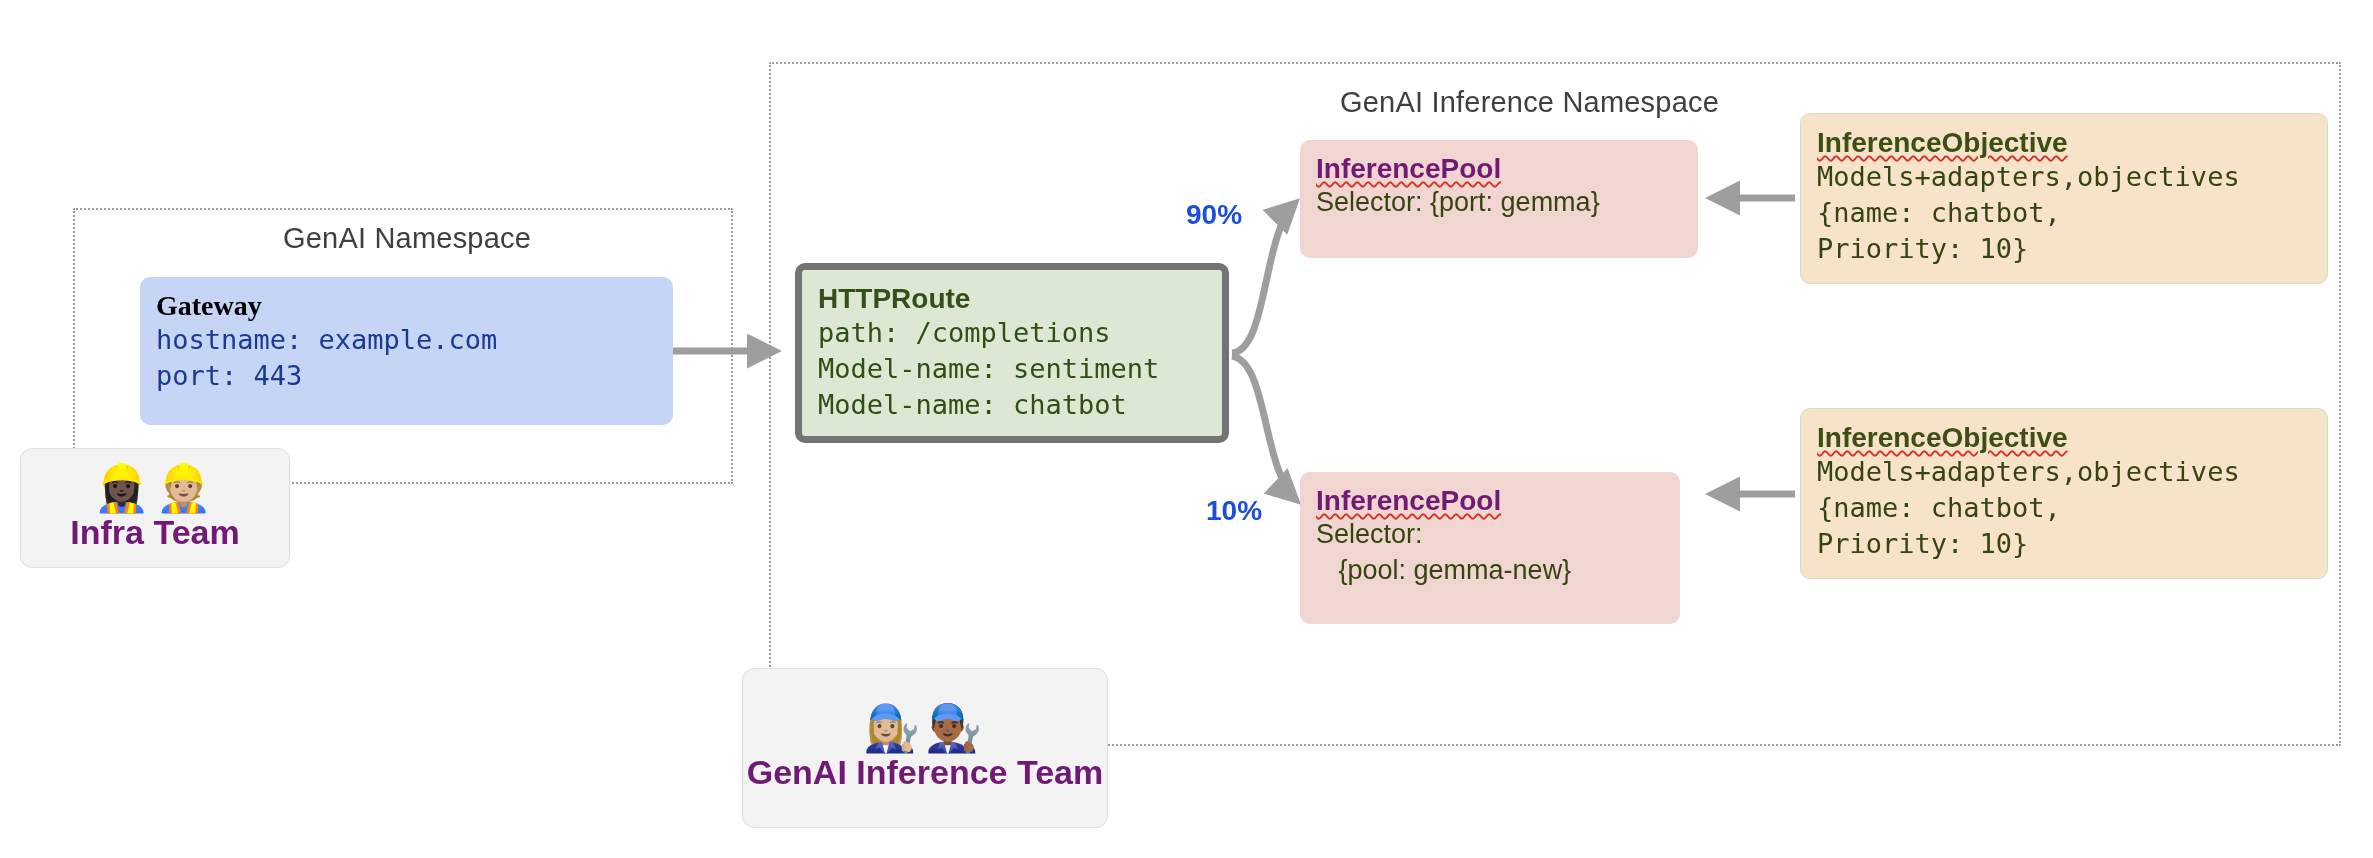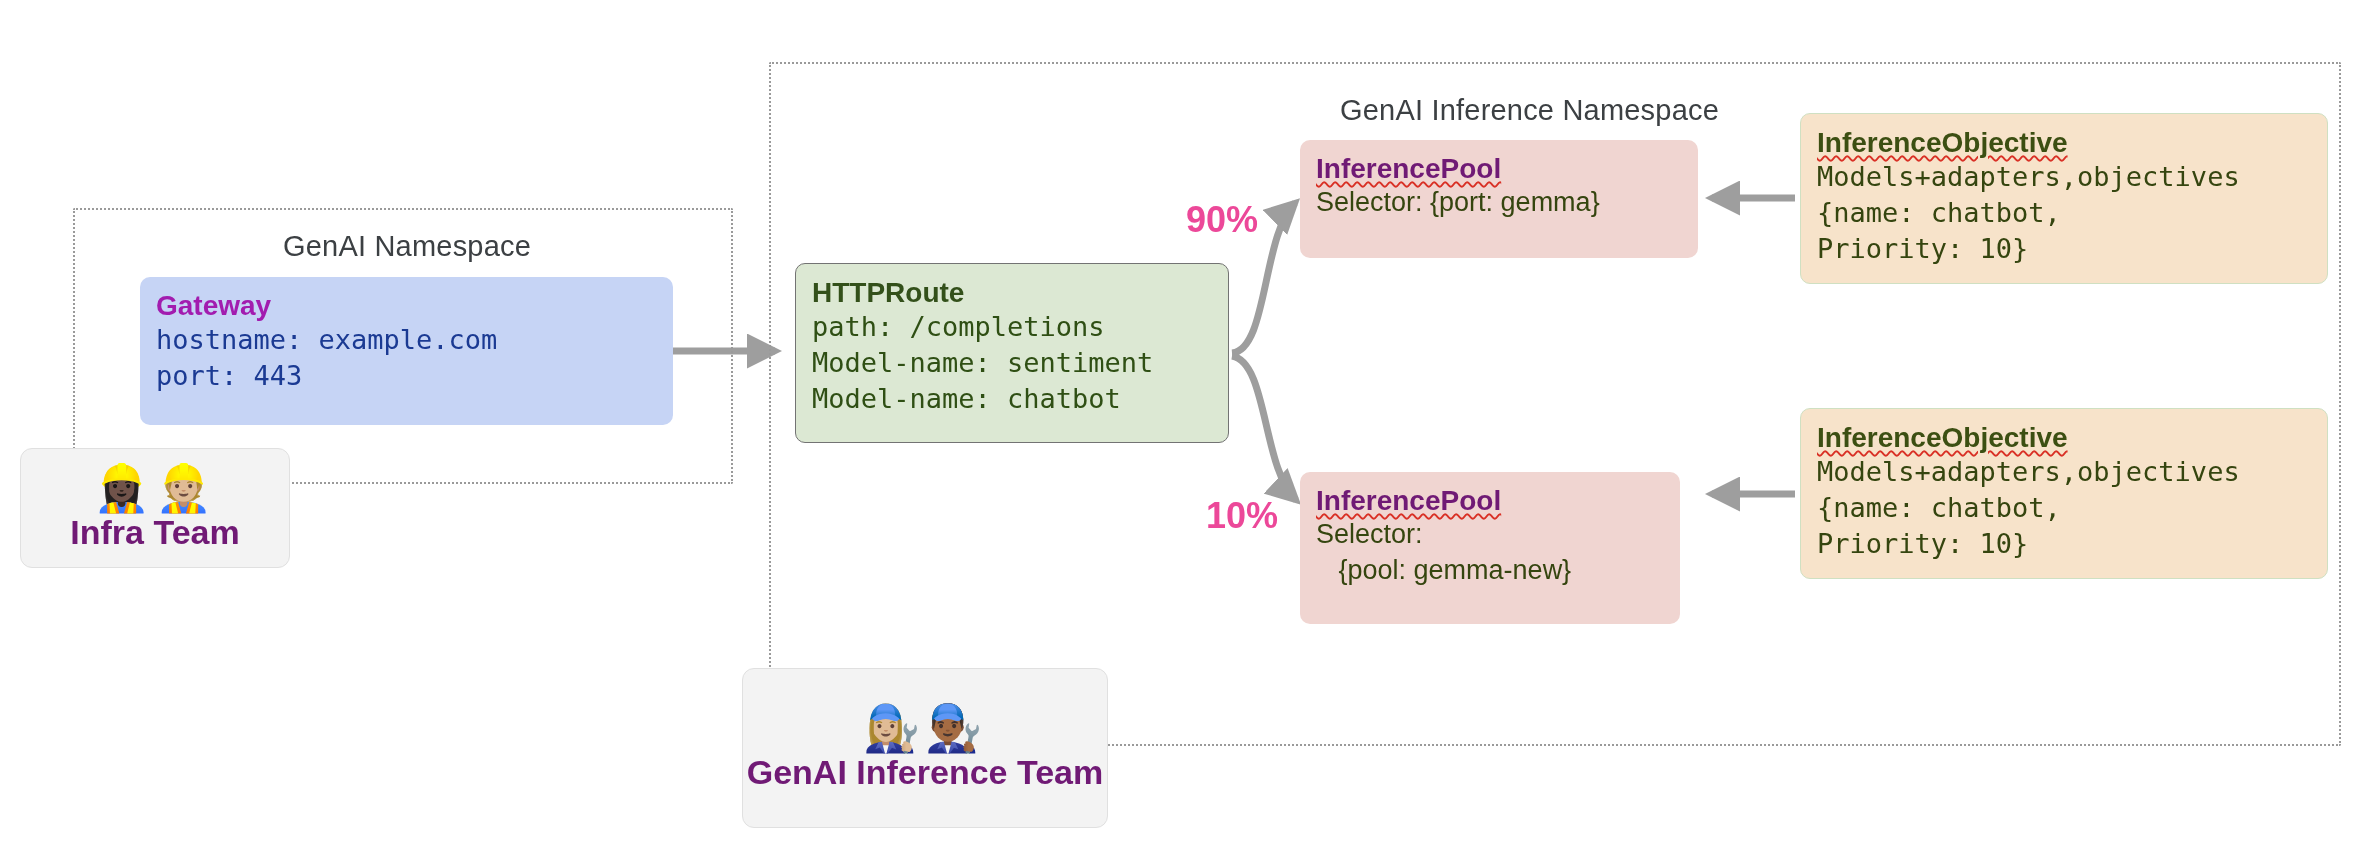--- a/index.html
+++ b/index.html
@@ -26,21 +26,20 @@
     box-sizing: border-box;
     background: transparent;
   }
   .ns-title {
     position: absolute;
     font-size: 29px;
     color: #3c4043;
     letter-spacing: 0.2px;
     white-space: nowrap;
     font-family: "Liberation Sans", sans-serif;
-    margin-top: 8px;
   }
 
   
   .card {
     position: absolute;
     box-sizing: border-box;
     border-radius: 10px;
     padding: 12px 16px 14px 16px;
   }
   .card .title {
@@ -61,26 +60,26 @@
     line-height: 1.33;
     white-space: pre;
   }
   .mono .line, .mono .title { font-family: "DejaVu Sans Mono", "Liberation Mono", monospace; }
 
   
   .card-gateway {
     background: #c6d4f5;
     color: #1b3a93;
   }
-  .card-gateway .title { color: #a21caf; font-family: Liberation Sans, sans-serif; }
+  .card-gateway .title { color: #000000; font-family: Liberation Serif, serif; }
 
   
   .card-route {
     background: #dce8d3;
-    border: 1px solid #737373;
+    border: 7px solid #737373;
     color: #2f4f14;
   }
   .card-route .title { color: #33501a; font-family: "Liberation Sans", sans-serif; }
 
   
   .card-pool {
     background: #f0d5d1;
     color: #35450f;
   }
   .card-pool .title { color: #701a75; font-family: "Liberation Sans", sans-serif; }
@@ -117,23 +116,23 @@
     font-size: 34px;
     font-weight: bold;
     color: #701a75;
     white-space: nowrap;
     font-family: Liberation Sans, sans-serif;
   }
 
   
   .pct {
     position: absolute;
-    font-size: 36px;
+    font-size: 28px;
     font-weight: bold;
-    color: #ec4899;
+    color: #1d4ed8;
     white-space: nowrap;
     font-family: "Liberation Sans", sans-serif;
   }
 
   
   #wires {
     position: absolute;
     left: 0; top: 0;
     width: 2373px;
     height: 858px;

